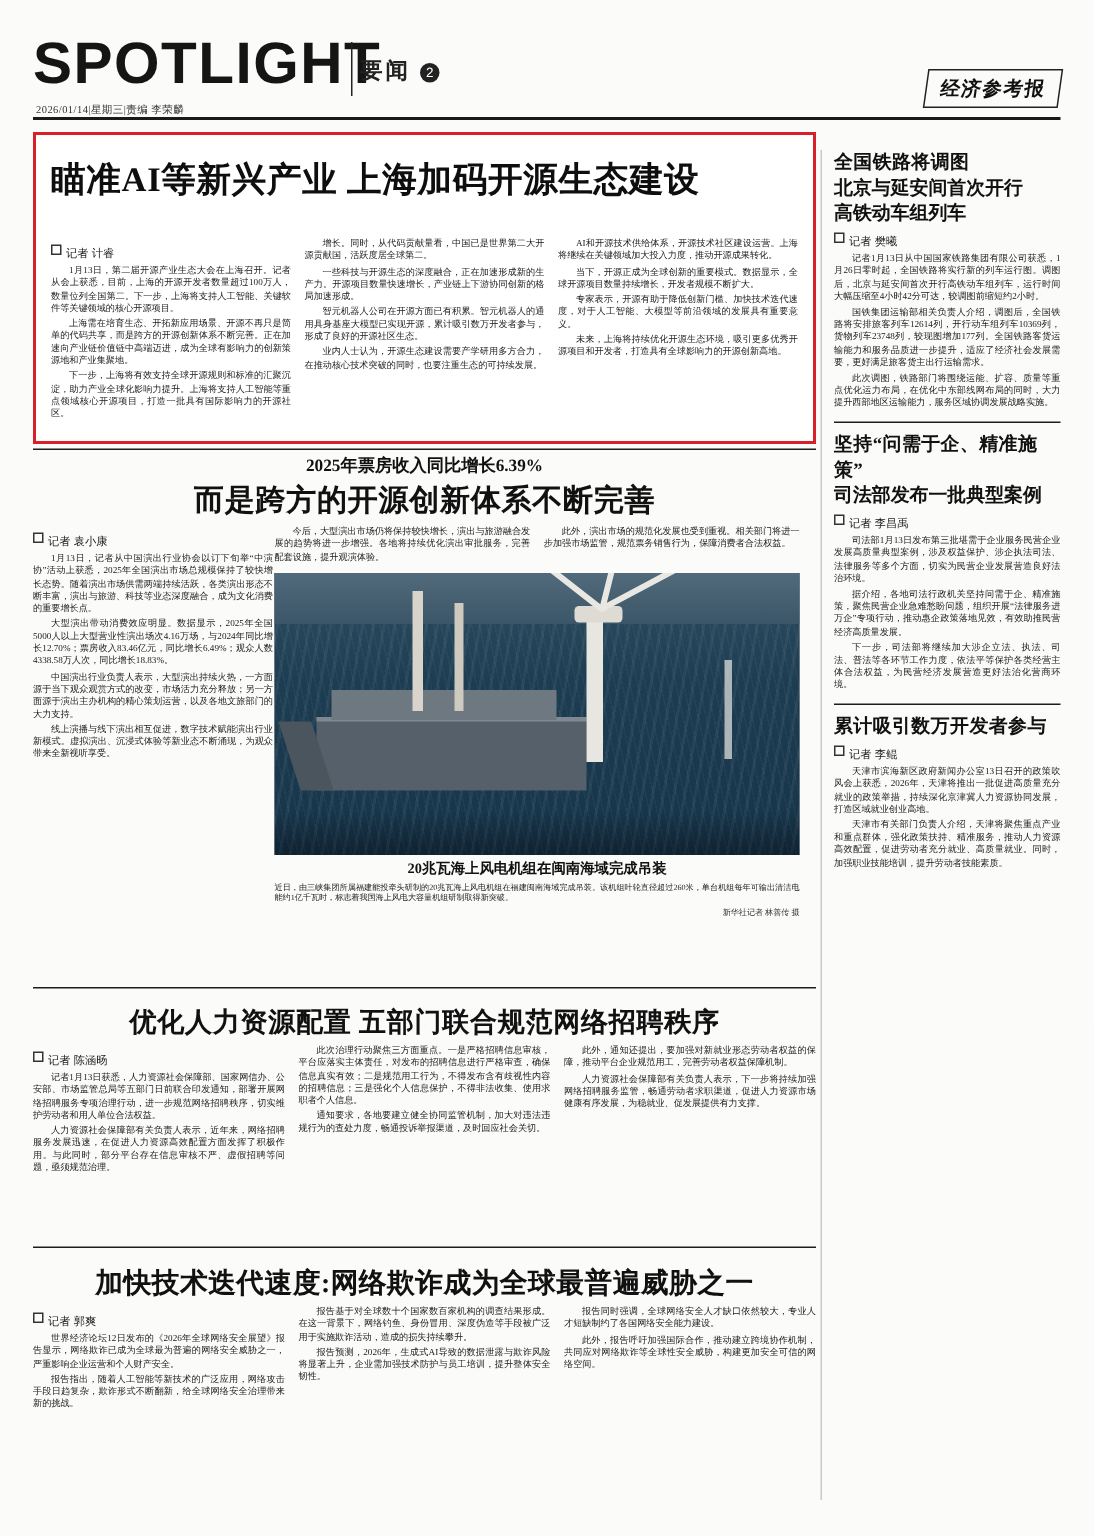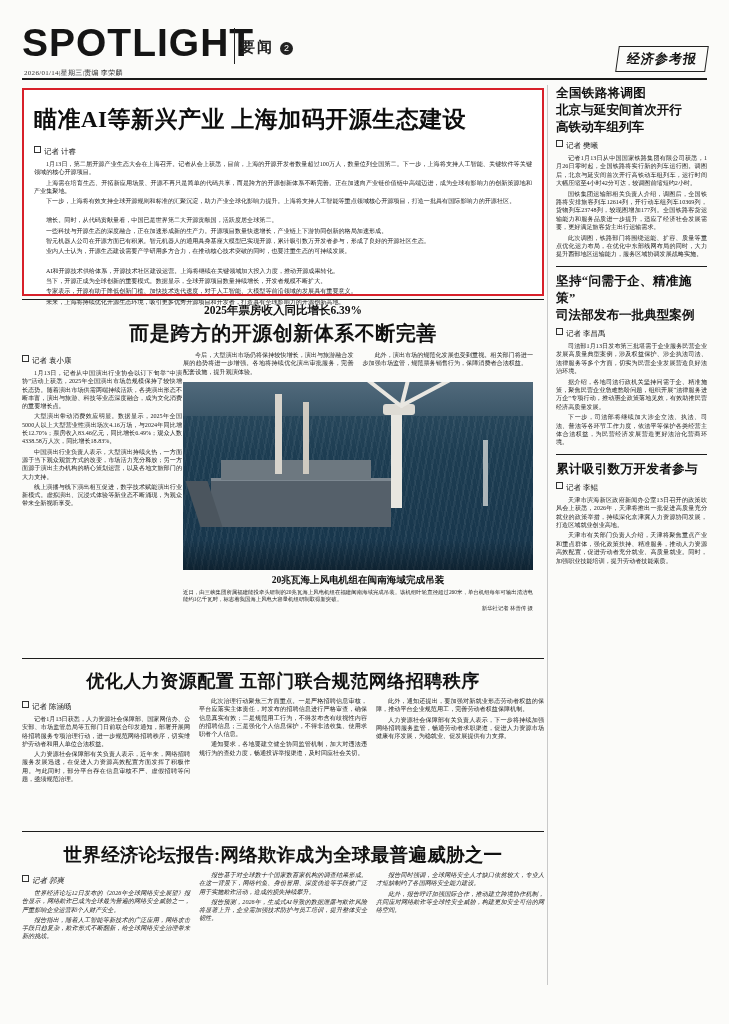--- a/index.html
+++ b/index.html
@@ -72,27 +72,27 @@
     box-sizing:border-box;
     padding:10px 10px 6px 10px;
     background:#fff;
   }
   .lead h1{
     margin:4px 0 2px 0;
     font-size:23px;font-weight:700;letter-spacing:.5px;
     font-family:"Liberation Serif", serif;color:#0e0e0e;
   }
   .lead-cols{
-    display:flex;gap:9px;margin-top:7px;flex-direction:column;
+    display:flex;gap:9px;margin-top:24px;
   }
   .lead-cols .c{flex:1;}
   .lead-cols .c.first{flex:1;}
   
   .rail{
-    position:absolute;left:556px;top:85px;width:151px;
+    position:absolute;left:556px;top:100px;width:151px;
   }
   .rail .vline{
     position:absolute;left:-9px;top:0;width:1px;height:900px;background:#c9c9c9;
   }
   .rail-head{
     font-size:12.6px;font-weight:700;line-height:17px;color:#111;letter-spacing:.3px;
   }
   .rail-sub{font-size:12.6px;font-weight:700;line-height:17px;}
   .rail-block{margin-bottom:7px;}
   .rail-rule{height:1px;background:#1d1d1d;margin:7px 0 6px 0;}
@@ -134,21 +134,21 @@
     margin:6px 0 4px 0;text-align:center;font-size:18px;font-weight:700;letter-spacing:.5px;
   }
   .sec3-cols{display:flex;gap:9px;margin-top:3px;}
   .sec3-cols .c{flex:1;}
   
   .sec4{position:absolute;left:22px;top:836px;width:522px;}
   .sec4 h2{
     margin:6px 0 4px 0;text-align:center;font-size:18.5px;font-weight:700;letter-spacing:.3px;
   }
   .sec4-cols{display:flex;gap:9px;margin-top:3px;}
-  .sec4-cols .c{flex:1;font-style:italic;}
+  .sec4-cols .c{flex:1;}
   
   .sea{position:absolute;inset:0;background:linear-gradient(180deg,#2f4f63 0%,#1d3d52 38%,#16344a 100%);}
   .sea:after{
     content:"";position:absolute;inset:0;
     background:
       repeating-linear-gradient(100deg, rgba(255,255,255,.05) 0 2px, rgba(0,0,0,0) 2px 7px),
       repeating-linear-gradient(78deg, rgba(255,255,255,.035) 0 1px, rgba(0,0,0,0) 1px 5px);
   }
   .vessel{
     position:absolute;left:28px;top:96px;width:180px;height:46px;background:#55606a;
@@ -334,21 +334,21 @@
         <div class="col-text">
           <p>此外，通知还提出，要加强对新就业形态劳动者权益的保障，推动平台企业规范用工，完善劳动者权益保障机制。</p>
           <p>人力资源社会保障部有关负责人表示，下一步将持续加强网络招聘服务监管，畅通劳动者求职渠道，促进人力资源市场健康有序发展，为稳就业、促发展提供有力支撑。</p>
         </div>
       </div>
     </div>
   </div>
 
   <div class="rule" style="left:22px;top:831px;width:522px;height:1px;"></div>
   <div class="sec4">
-    <h2>世界经济论坛报告:网络欺诈成为全球最普遍威胁之一</h2>
+    <h2>加快技术迭代速度:网络欺诈成为全球最普遍威胁之一</h2>
     <div class="sec4-cols">
       <div class="c">
         <div class="byline"><span class="bx"></span><span>记者 郭爽</span></div>
         <div class="col-text">
           <p>世界经济论坛12日发布的《2026年全球网络安全展望》报告显示，网络欺诈已成为全球最为普遍的网络安全威胁之一，严重影响企业运营和个人财产安全。</p>
           <p>报告指出，随着人工智能等新技术的广泛应用，网络攻击手段日趋复杂，欺诈形式不断翻新，给全球网络安全治理带来新的挑战。</p>
         </div>
       </div>
       <div class="c">
         <div class="col-text">

